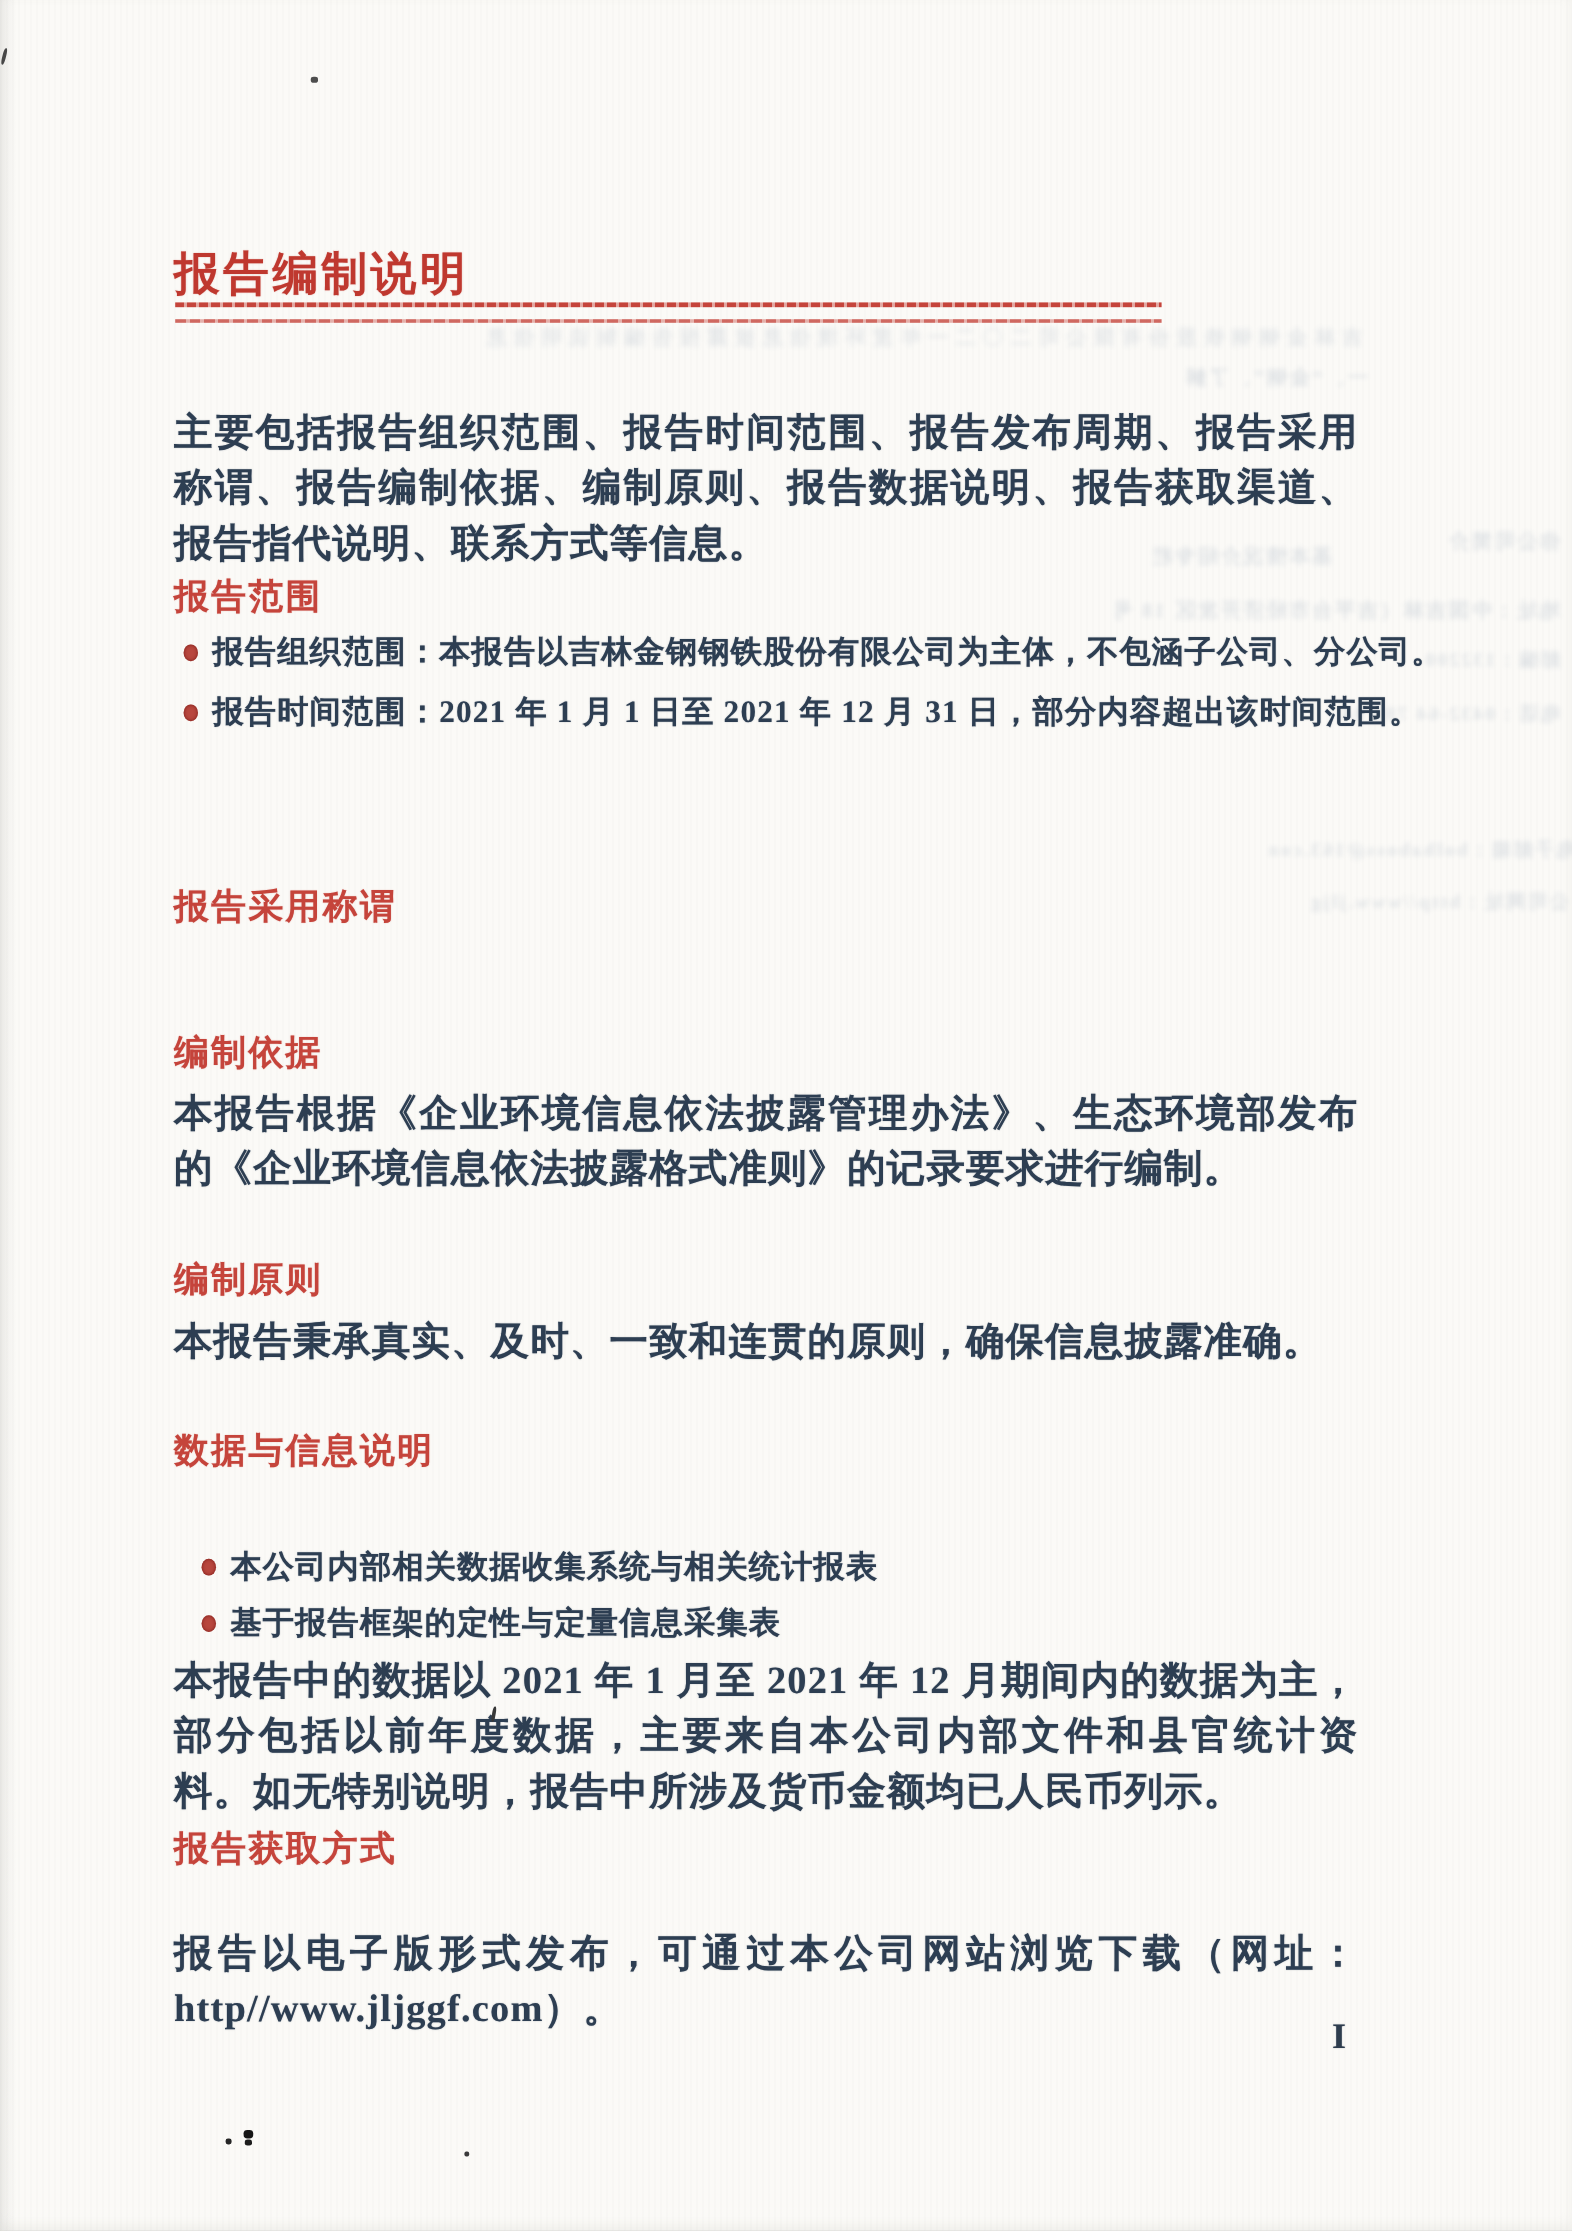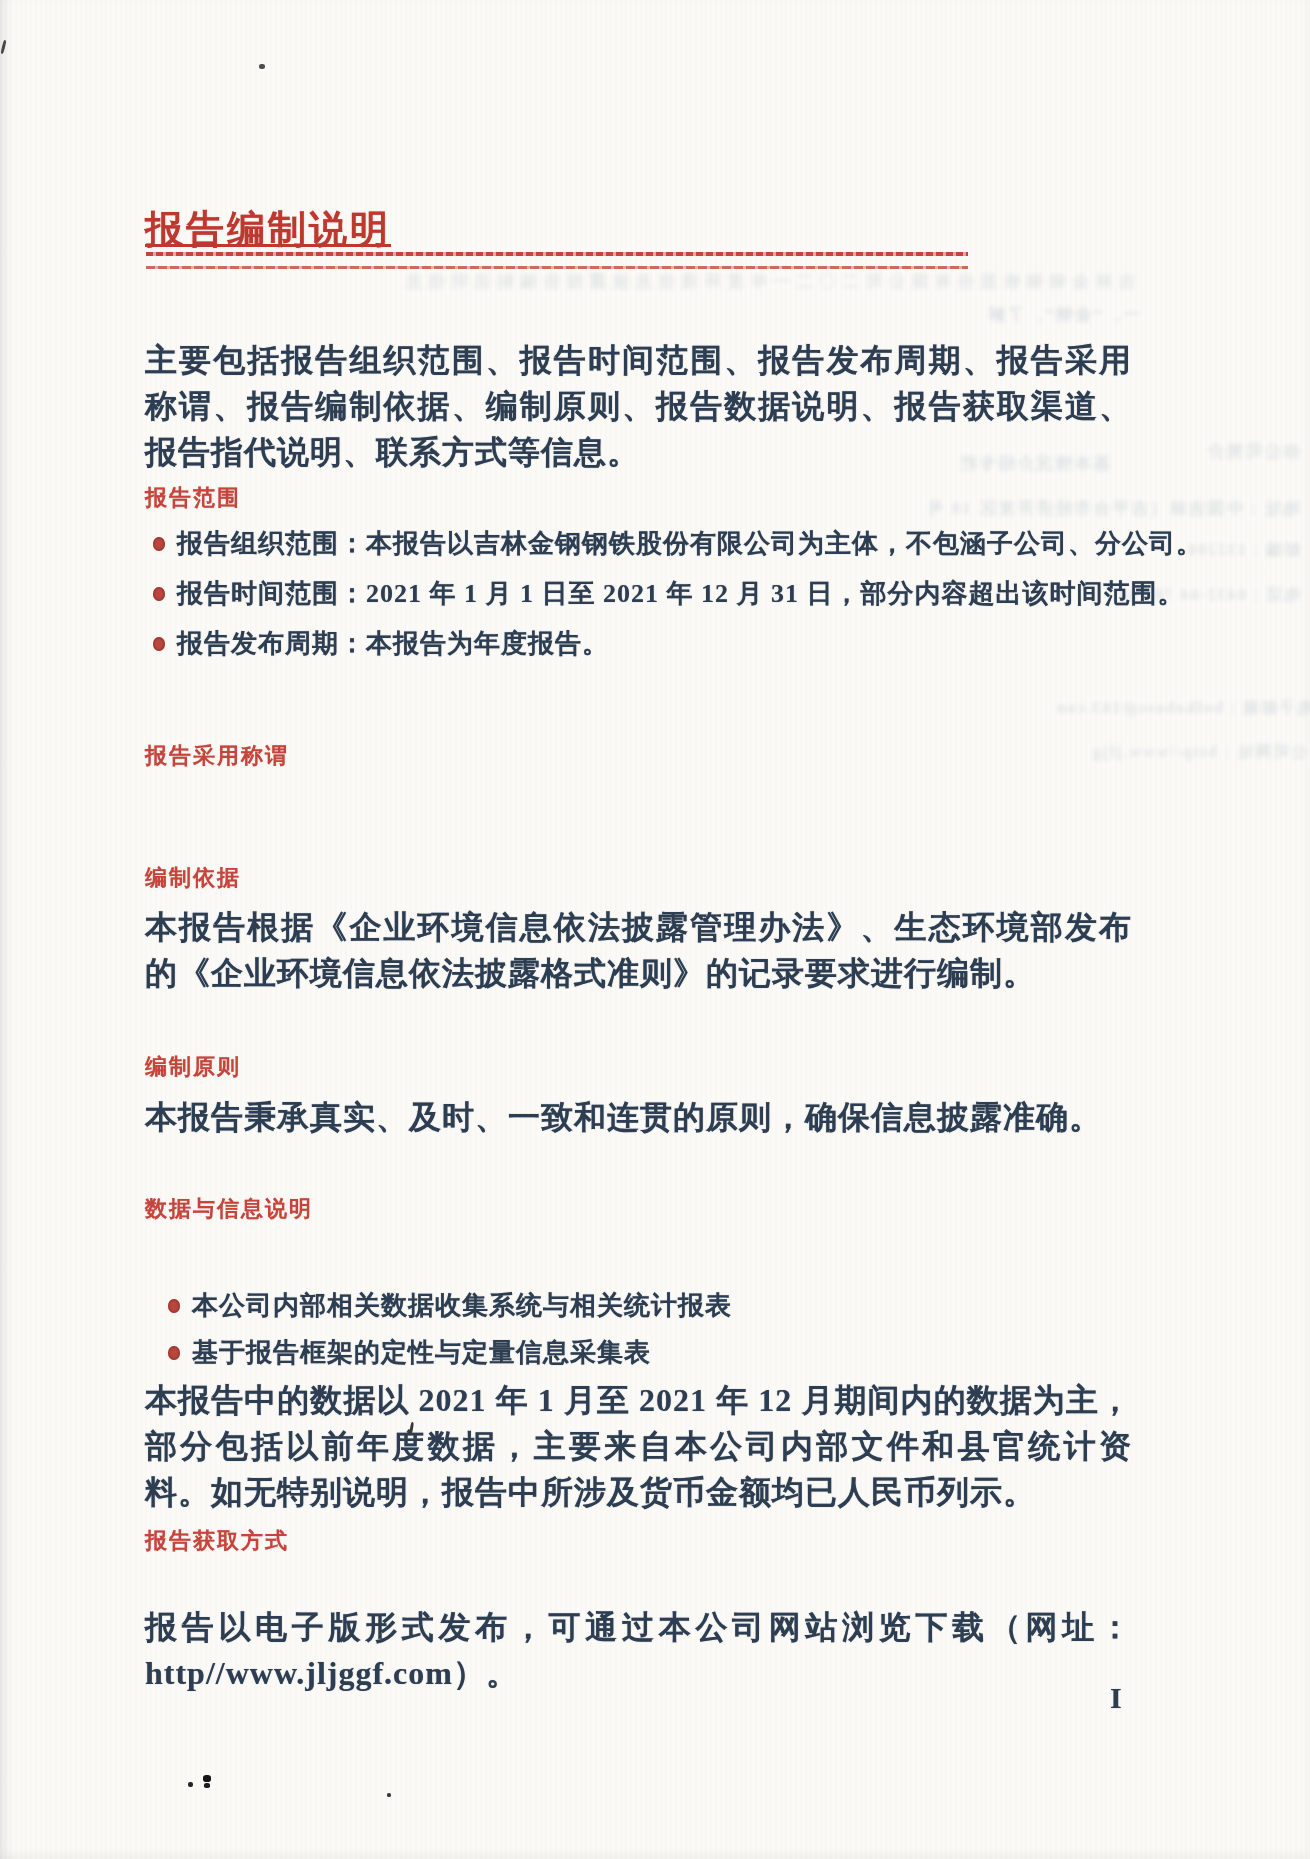--- a/index.html
+++ b/index.html
@@ -16,21 +16,20 @@
     box-shadow: inset 0 -4px 10px rgba(100,100,95,.08);
   }
 
   
   .title {
     position:absolute; left:145px; top:207px; margin:0;
     font-size:38px; line-height:44px; font-weight:700;
     letter-spacing:3px;
     color:var(--title-red,#bf382f);
     text-shadow:0 0 1px rgba(191,56,47,.55);
-    text-decoration:underline;
   }
   .rule { position:absolute; left:146px; width:822px; }
   .rule-1 {
     top:252px; height:4px;
     background:repeating-linear-gradient(90deg,
       var(--heading-red,#c5443b) 0 7px, rgba(197,68,59,.45) 7px 10px);
   }
   .rule-2 {
     top:266px; height:3px; opacity:.8;
     background:repeating-linear-gradient(90deg,
@@ -41,21 +40,21 @@
   .para {
     position:absolute; left:145px; width:987px; margin:0;
     font-size:32px; line-height:46px; font-weight:600;
     letter-spacing:1px;
     color:var(--body-text,#2d3e52);
     text-align:justify;
     text-shadow:0 0 1px rgba(45,62,82,.5);
   }
   .sec-heading {
     position:absolute; left:145px; margin:0;
-    font-size:22px; line-height:34px; font-weight:700;
+    font-size:29px; line-height:34px; font-weight:700;
     letter-spacing:2px;
     color:var(--heading-red,#c5443b);
     text-shadow:0 0 1px rgba(197,68,59,.45);
   }
 
   
   ul.bullets {
     position:absolute; left:145px; width:995px;
     margin:0; padding:0; list-style:none;
   }
@@ -120,21 +119,20 @@
   <h1 class="title">报告编制说明</h1>
   <div class="rule rule-1"></div>
   <div class="rule rule-2"></div>
 
   <p class="para" style="top:337px;">主要包括报告组织范围、报告时间范围、报告发布周期、报告采用称谓、报告编制依据、编制原则、报告数据说明、报告获取渠道、报告指代说明、联系方式等信息。</p>
 
   <h2 class="sec-heading" style="top:481px;">报告范围</h2>
   <ul class="bullets" style="top:519px;">
     <li>报告组织范围：本报告以吉林金钢钢铁股份有限公司为主体，不包涵子公司、分公司。</li>
     <li>报告时间范围：2021 年 1 月 1 日至 2021 年 12 月 31 日，部分内容超出该时间范围。</li>
-    <li>报告发布周期：本报告为年度报告。</li>
   </ul>
 
   <h2 class="sec-heading" style="top:719px;margin-top:20px;">报告采用称谓</h2>
 
   <h2 class="sec-heading" style="top:861px;">编制依据</h2>
   <p class="para" style="top:904px;">本报告根据《企业环境信息依法披露管理办法》、生态环境部发布的《企业环境信息依法披露格式准则》的记录要求进行编制。</p>
 
   <h2 class="sec-heading" style="top:1050px;">编制原则</h2>
   <p class="para" style="top:1094px;">本报告秉承真实、及时、一致和连贯的原则，确保信息披露准确。</p>
 

